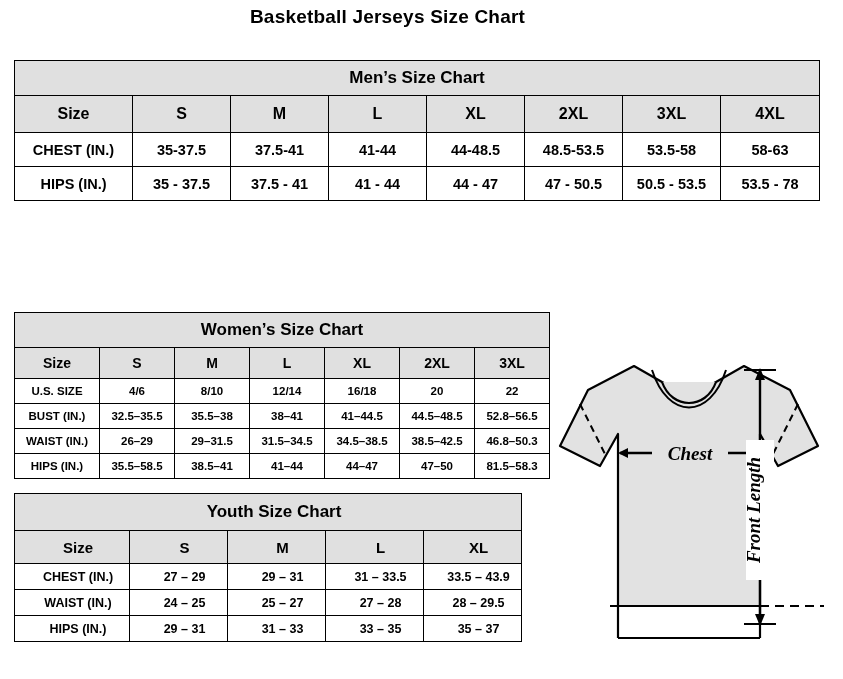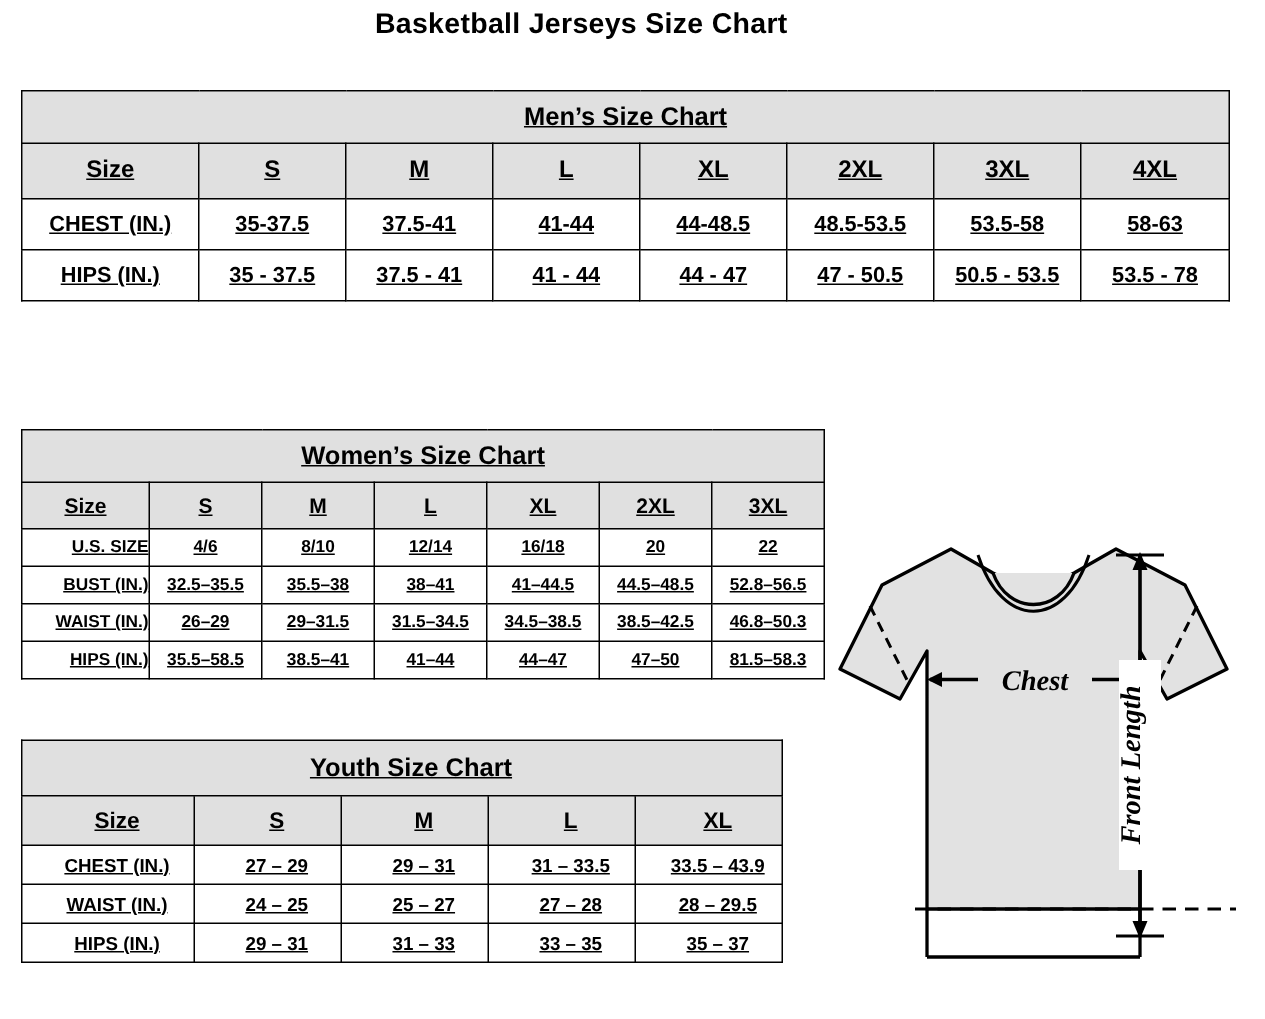--- a/index.html
+++ b/index.html
@@ -23,21 +23,20 @@
     text-align: center;
     font-size: 19px;
     font-weight: bold;
     letter-spacing: 0.2px;
   }
 
   table.sz {
     border-collapse: collapse;
     table-layout: fixed;
     background: #ffffff;
-    text-decoration: underline;
   }
   table.sz td, table.sz th {
     border: 1px solid #000000;
     text-align: center;
     vertical-align: middle;
     font-weight: bold;
     padding: 0;
   }
   .hdr-band {
     background: #e0e0e0;
@@ -55,28 +54,28 @@
     height: 34px;
     font-size: 17px;
   }
   #men-chart tr.head-row td { font-size: 16px; height: 36px; }
   #men-chart td.rowlabel { font-size: 14.5px; }
 
   
   #women-chart {
     position: absolute;
     left: 14px;
-    top: 286px;
+    top: 312px;
     width: 535px;
     padding-left: 28px;
   }
   #women-chart td { height: 24px; font-size: 11.5px; }
   #women-chart tr.title-row td { height: 34px; font-size: 17px; }
   #women-chart tr.head-row td { font-size: 14px; height: 30px; }
-  #women-chart td.rowlabel { font-size: 11.5px; text-align: right; }
+  #women-chart td.rowlabel { font-size: 11.5px; }
 
   
   #youth-chart {
     position: absolute;
     left: 14px;
     top: 493px;
     width: 507px;
   }
   #youth-chart td { height: 25px; font-size: 12.5px; padding-left: 12px; }
   #youth-chart tr.title-row td { height: 36px; font-size: 17px; }

